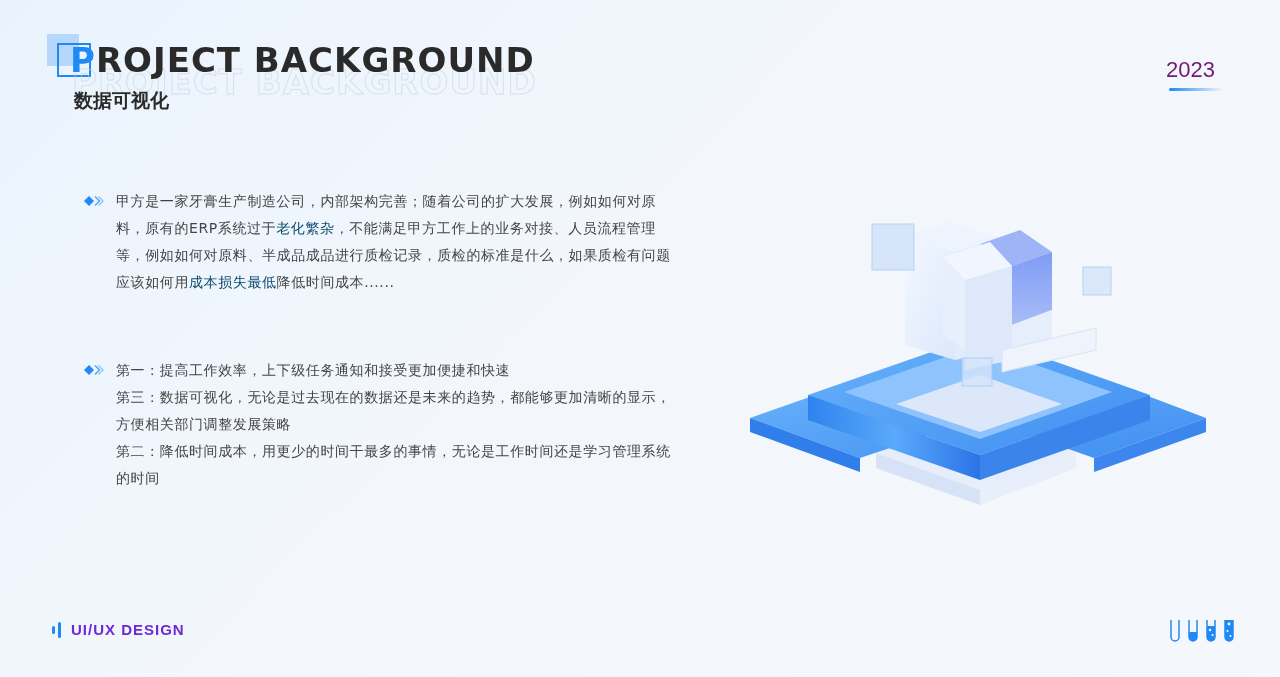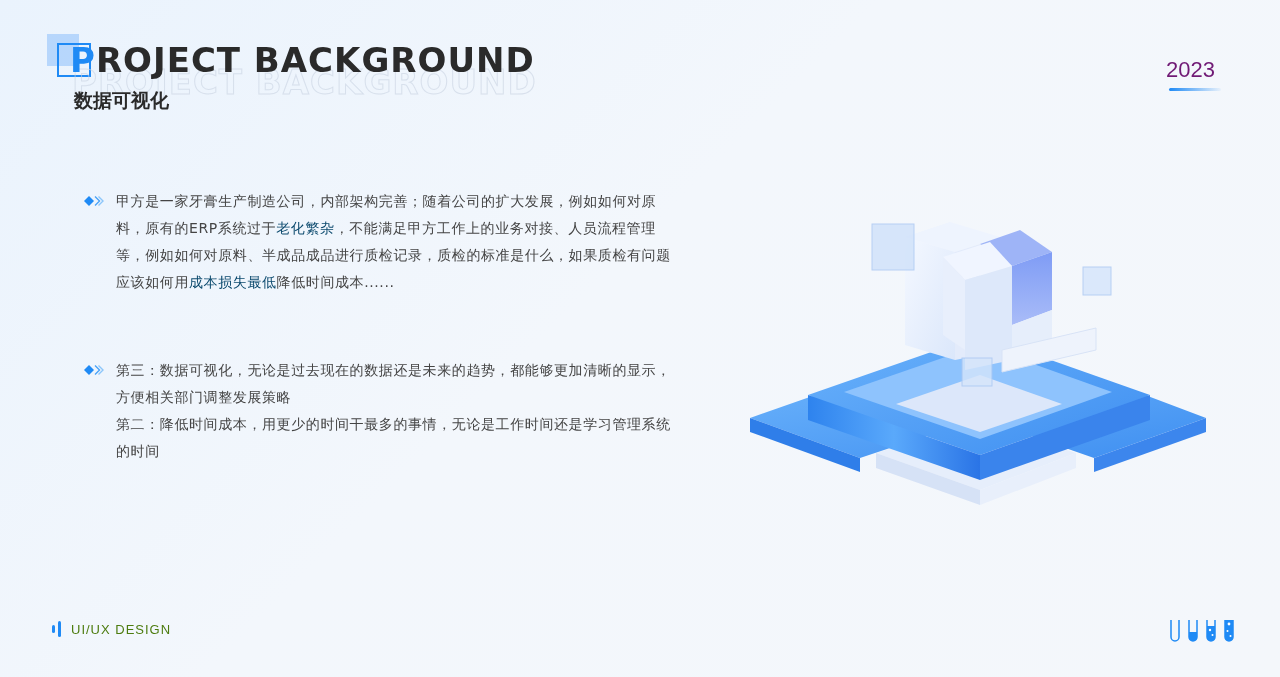--- a/index.html
+++ b/index.html
@@ -50,21 +50,21 @@
   }
   .block .hl { color: #0c4a6e; text-align: right; }
   .bullet { position: absolute; left: 0; top: 7px; width: 20px; height: 12px; }
   .block1 { top: 188px; }
   .block2 { top: 357px; }
   .footer-brand {
     position: absolute; left: 52px; top: 621px; display: flex; align-items: center;
   }
   .footer-bar-short { width: 3px; height: 8px; background: #1f8af5; border-radius: 2px; margin-right: 3px; }
   .footer-bar-long { width: 3px; height: 16px; background: #1f8af5; border-radius: 2px; margin-right: 10px; }
-  .footer-text { font-size: 13px; color: #4d7c0f; letter-spacing: 1px; font-family: "Liberation Sans", sans-serif; }
+  .footer-text { font-size: 15px; color: #6d28d9; letter-spacing: 1px; font-family: "Liberation Sans", sans-serif; font-weight: bold; }
   .tubes { position: absolute; left: 1169px; top: 619px; display: flex; gap: 6px; }
   .tube { width: 12px; height: 24px; }
   .illustration { position: absolute; left: 740px; top: 210px; width: 480px; height: 310px; }
 </style>
 </head>
 <body>
 
 <div class="header-deco-square"></div>
 <div class="header-deco-outline"></div>
 <div class="title-en-shadow">PROJECT BACKGROUND</div>
@@ -82,20 +82,21 @@
   </svg>
   <p><span>甲方是一家牙膏生产制造公司，内部架构完善；随着公司的扩大发展，例如如何对原料，原有的ERP系统过于</span><span class="hl">老化繁杂</span><span>，不能满足甲方工作上的业务对接、人员流程管理等，例如如何对原料、半成品成品进行质检记录，质检的标准是什么，如果质检有问题应该如何用</span><span class="hl">成本损失最低</span><span>降低时间成本......</span></p>
 </div>
 
 <div class="block block2">
   <svg class="bullet" viewBox="0 0 20 12">
     <path d="M5 1 L10 6 L5 11 L0 6 Z" fill="#1f8af5"></path>
     <path d="M11 1.5 L15.5 6 L11 10.5" stroke="#4aa3f7" stroke-width="1.4" fill="none"></path>
     <path d="M14.5 1.5 L19 6 L14.5 10.5" stroke="#8cc6fa" stroke-width="1.4" fill="none"></path>
   </svg>
+  <p>第一：提高工作效率，上下级任务通知和接受更加便捷和快速</p>
   <p>第三：数据可视化，无论是过去现在的数据还是未来的趋势，都能够更加清晰的显示，方便相关部门调整发展策略</p>
   <p>第二：降低时间成本，用更少的时间干最多的事情，无论是工作时间还是学习管理系统的时间</p>
 </div>
 
 <svg class="illustration" viewBox="0 0 480 310">
   <defs>
     <linearGradient id="blueSide" x1="0" y1="0" x2="1" y2="0">
       <stop offset="0" stop-color="#2e83ee"></stop>
         <stop offset="0.5" stop-color="#5aa9fb"></stop>
         <stop offset="1" stop-color="#2a74e6"></stop>

